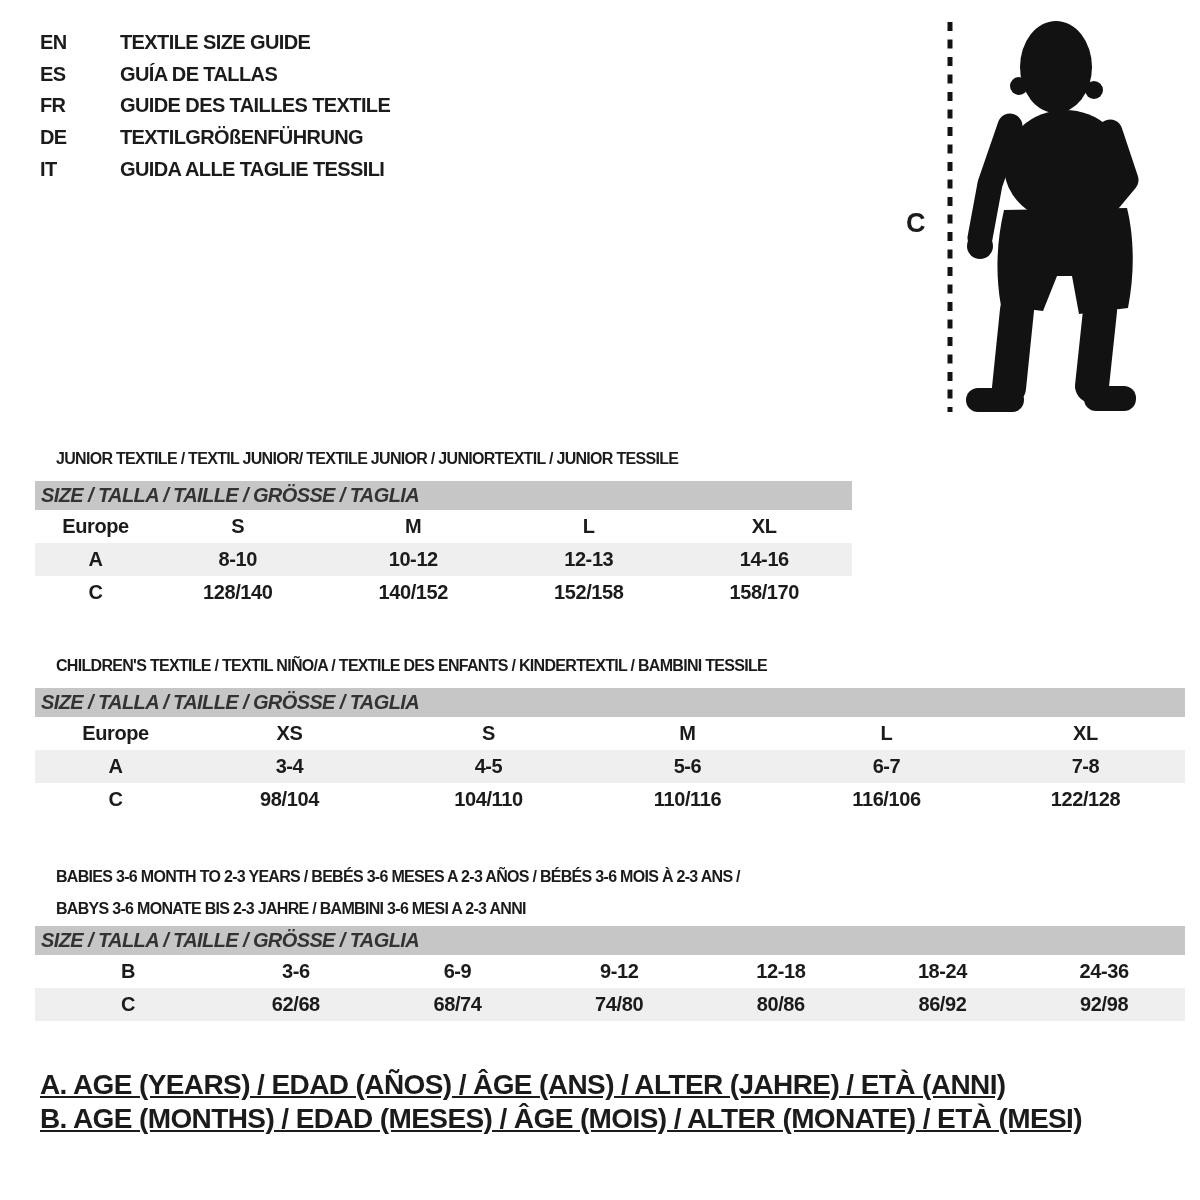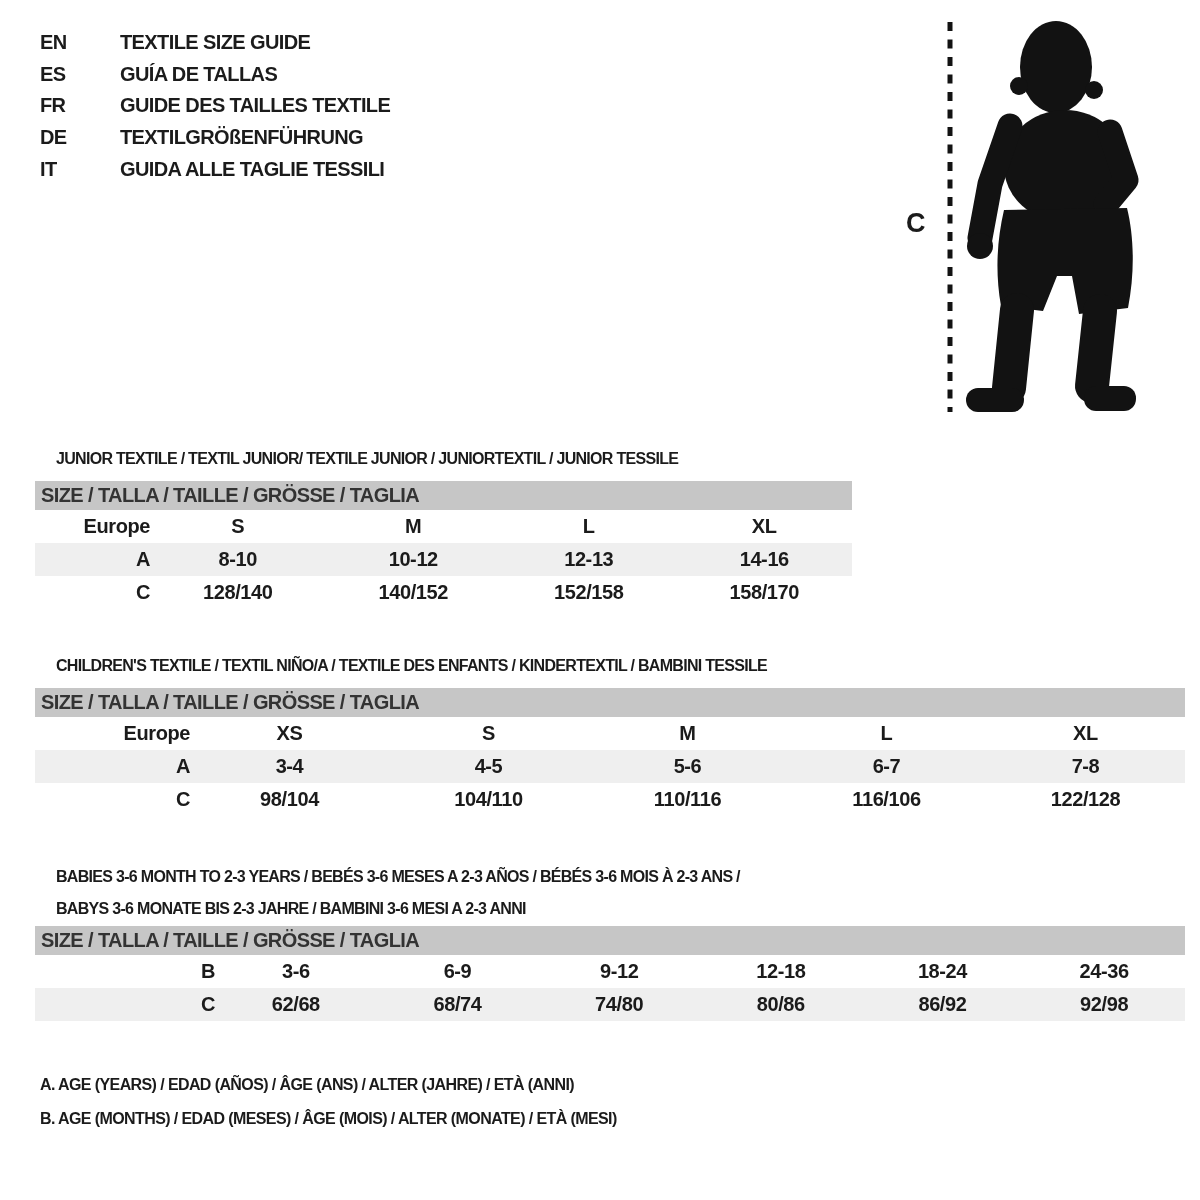--- a/index.html
+++ b/index.html
@@ -28,33 +28,33 @@
   .sec-head{margin:16px;font-size:16px;letter-spacing:-0.7px;white-space:nowrap;font-weight:700;}
   .junior-head{left:40px;top:434px;}
   .children-head{left:40px;top:641px;}
   .babies-head{left:40px;top:845px;line-height:32px;}
 
   
   .size-table{border-collapse:collapse;table-layout:fixed;font-size:20px;letter-spacing:-0.4px;}
   .size-table td{height:33px;text-align:center;padding:0;white-space:nowrap;}
   .size-table tr.bar td{
     background:var(--bar);text-align:left;padding-left:6px;height:29px;
-    color:#333;letter-spacing:-0.6px;
+    color:#333;letter-spacing:-0.6px;font-style:italic;
   }
-  .size-table td.lbl{text-align:right;padding-left:6px;}
+  .size-table td.lbl{text-align:center;padding-left:6px;}
   .size-table tr.band td{background:var(--band);}
   .junior-table{left:35px;top:481px;width:817px;}
   .junior-table col.lblcol{width:115px;}
   .children-table{left:35px;top:688px;width:1150px;}
   .children-table col.lblcol{width:155px;}
   .babies-table{left:35px;top:926px;width:1150px;}
   .babies-table col.lblcol{width:180px;}
 
   
-  .legend{left:40px;top:1068px;font-size:16px;line-height:34px;letter-spacing:-0.6px;white-space:nowrap;}
+  .legend{left:40px;top:1068px;font-size:28px;line-height:34px;letter-spacing:-0.6px;white-space:nowrap;text-decoration:underline;}
 </style>
 </head>
 <body>
 
 <div>
 
   <div class="abs lang-legend">
     <div class="lang-row">
       <span class="lang-code">EN</span>
       <span class="lang-label">TEXTILE SIZE GUIDE</span>

